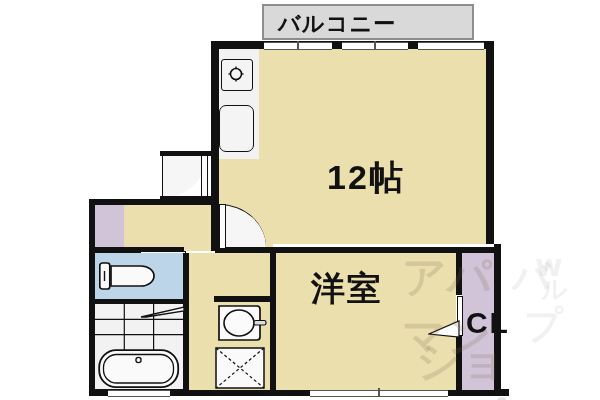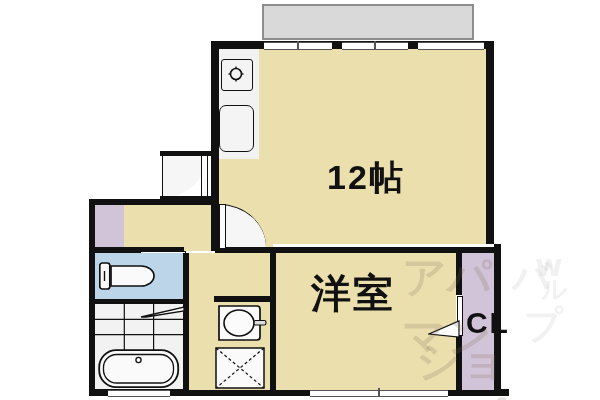--- a/index.html
+++ b/index.html
@@ -31,20 +31,21 @@
          font-family:"DejaVu Sans",sans-serif;}
   .wmtxt.pale{color:rgba(150,150,150,.13);}
 </style>
 </head>
 <body>
 
 <div id="plan">
 
   <div class="room balcony" style="left:262px;top:4px;width:212px;height:36px;
               border:2px solid #8d8d8d;box-sizing:border-box;"></div>
+  <div class="label" style="left:278px;top:9px;font-size:22px;">バルコニー</div>
 
   <div class="room floor" style="left:215px;top:49px;width:275px;height:195px;"></div>
 
   <div class="room wet" style="left:215px;top:49px;width:44px;height:110px;"></div>
   <div class="thin" style="left:221px;top:59px;width:30px;height:30px;"></div>
   <svg style="position:absolute;left:228px;top:66px;" width="16" height="16">
     <circle cx="8" cy="8" r="5.5" fill="none" stroke="#111" stroke-width="1.6"></circle>
     <line x1="8" y1="0.5" x2="8" y2="3" stroke="#111" stroke-width="1.4"></line>
     <line x1="8" y1="13" x2="8" y2="15.5" stroke="#111" stroke-width="1.4"></line>
     <line x1="0.5" y1="8" x2="3" y2="8" stroke="#111" stroke-width="1.4"></line>
@@ -136,21 +137,21 @@
     <rect x="37" y="18.5" width="12" height="4.5" rx="1.8" fill="#ddd" stroke="#111" stroke-width="1.2"></rect>
   </svg>
 
   <svg style="position:absolute;left:215px;top:347px;" width="50" height="42">
     <rect x="1" y="1" width="48" height="40" fill="#fafafa" stroke="#111" stroke-width="1.5"></rect>
     <line x1="1" y1="1" x2="49" y2="41" stroke="#111" stroke-width="1.2" stroke-dasharray="3,2.5"></line>
     <line x1="49" y1="1" x2="1" y2="41" stroke="#111" stroke-width="1.2" stroke-dasharray="3,2.5"></line>
   </svg>
 
   <div class="room floor" style="left:276px;top:253px;width:180px;height:137px;"></div>
-  <div class="label" style="left:311px;top:266px;font-size:40px;letter-spacing:.05em;">洋室</div>
+  <div class="label" style="left:311px;top:266px;font-size:34px;letter-spacing:.05em;">洋室</div>
   <div class="win" style="left:310px;top:390px;width:138px;height:5px;"></div>
   <div class="winseg" style="left:378px;top:388px;width:1.6px;height:8px;background:#555;"></div>
 
   <div class="room closet" style="left:462px;top:253px;width:32px;height:137px;"></div>
   <div class="wall" style="left:456px;top:253px;width:6px;height:42px;"></div>
   <div class="wall" style="left:456px;top:335px;width:6px;height:58px;"></div>
   <div class="wall" style="left:494px;top:244px;width:7px;height:150px;"></div>
   <div class="label" style="left:466px;top:288px;font-size:30px;margin-top:18px;">CL</div>
 
   <div class="leaf" style="left:457px;top:296px;width:4px;height:38px;background:#fff;"></div>

